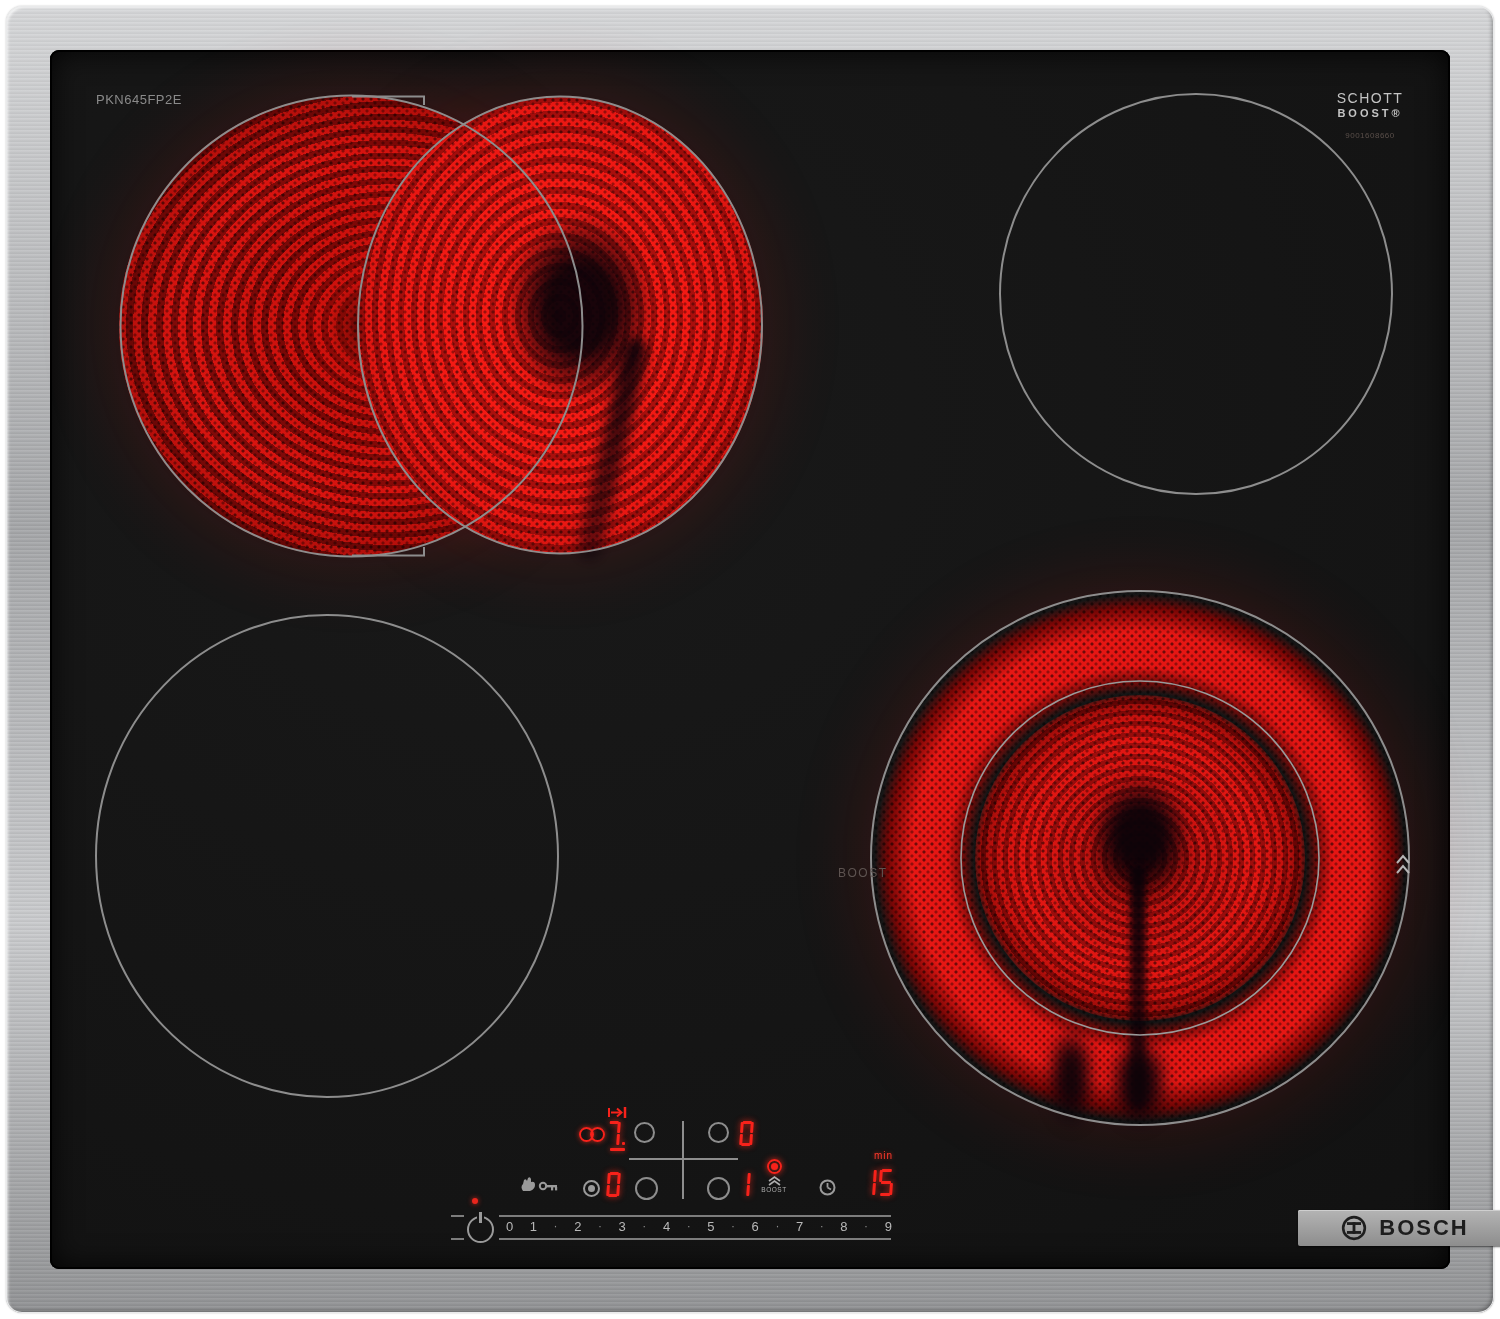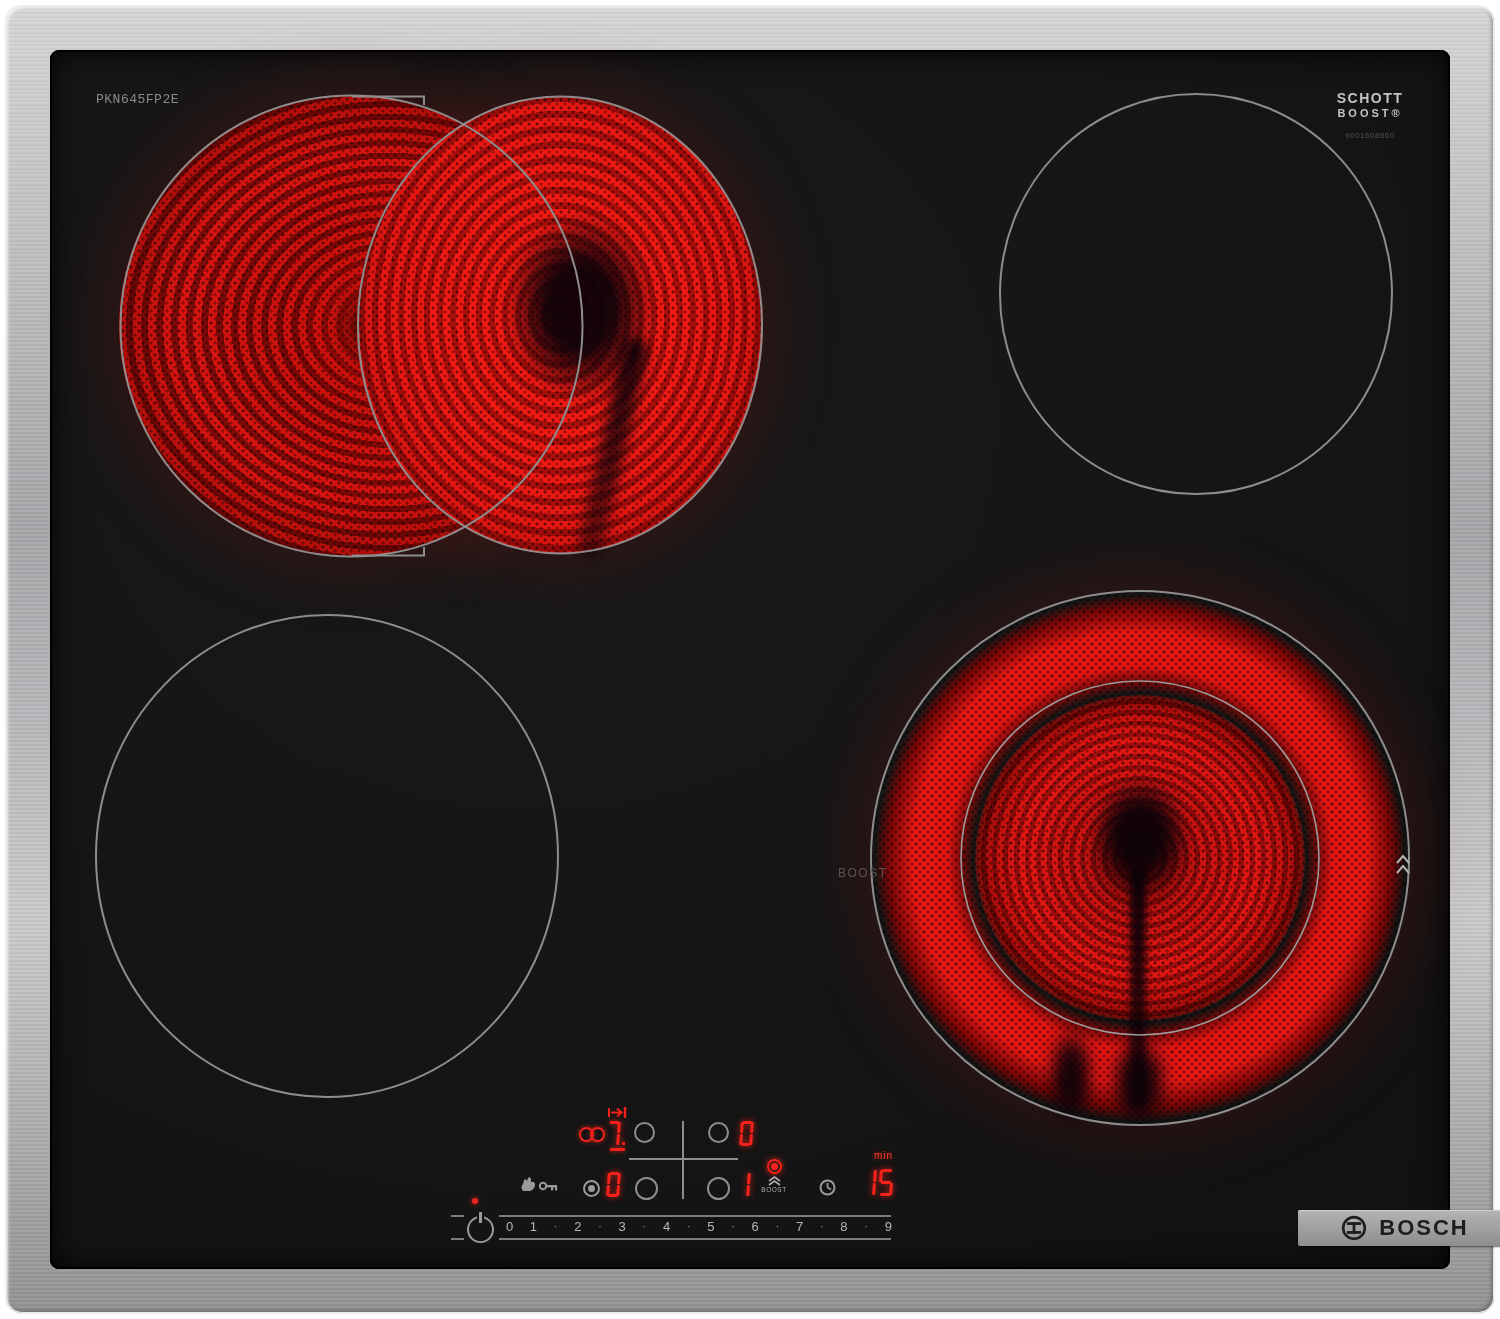--- a/index.html
+++ b/index.html
@@ -47,23 +47,23 @@
       repeating-radial-gradient(circle, rgba(80,4,4,.45) 0 5px, rgba(238,25,18,.30) 5px 11px),
       radial-gradient(closest-side, #c11110 0 45%, #df1613 70%, #b20d0b 88%, #660504 97%, rgba(30,2,2,0) 100%);}
   #sensor-blob{left:1090px;top:775px;width:100px;height:120px;filter:blur(4px);}
   #sensor-stem{position:absolute;left:1130px;top:865px;width:16px;height:245px;border-radius:8px;
     background:linear-gradient(rgba(10,2,8,.95), rgba(10,2,8,.65));filter:blur(3px);}
   #fr-bshadow1{left:1046px;top:1025px;width:50px;height:105px;filter:blur(7px);}
   #fr-bshadow2{left:1108px;top:1035px;width:62px;height:95px;filter:blur(7px);}
 
   
   .print{position:absolute;color:#8f8f8f;}
-  #model{left:96px;top:92px;font-size:13px;letter-spacing:.5px;color:#8a8a8a;font-family:Liberation Mono, monospace;}
+  #model{left:96px;top:92px;font-size:13px;letter-spacing:.5px;color:#8a8a8a;}
   #schott{left:1328px;top:90px;width:84px;text-align:center;color:#c4c4c4;}
-  #schott .l1{font-size:14px;font-weight:bold;letter-spacing:1.5px;}
+  #schott .l1{font-size:14px;font-weight:normal;letter-spacing:1.5px;}
   #schott .l2{font-size:11px;font-weight:bold;letter-spacing:3px;margin-top:1px;}
   #serial{left:1330px;top:131px;width:80px;text-align:center;font-size:8px;color:#5a4f4a;letter-spacing:.5px;}
   #boost-surface{left:838px;top:866px;font-size:12px;letter-spacing:1.5px;color:#5d5350;z-index:5;}
   #edge-chevrons{position:absolute;left:1394px;top:852px;z-index:5;}
 
   
   #outlines{position:absolute;left:0;top:0;pointer-events:none;}
 
   
   .zone-key{position:absolute;border:2px solid #8d8d8d;border-radius:50%;background:transparent;}

